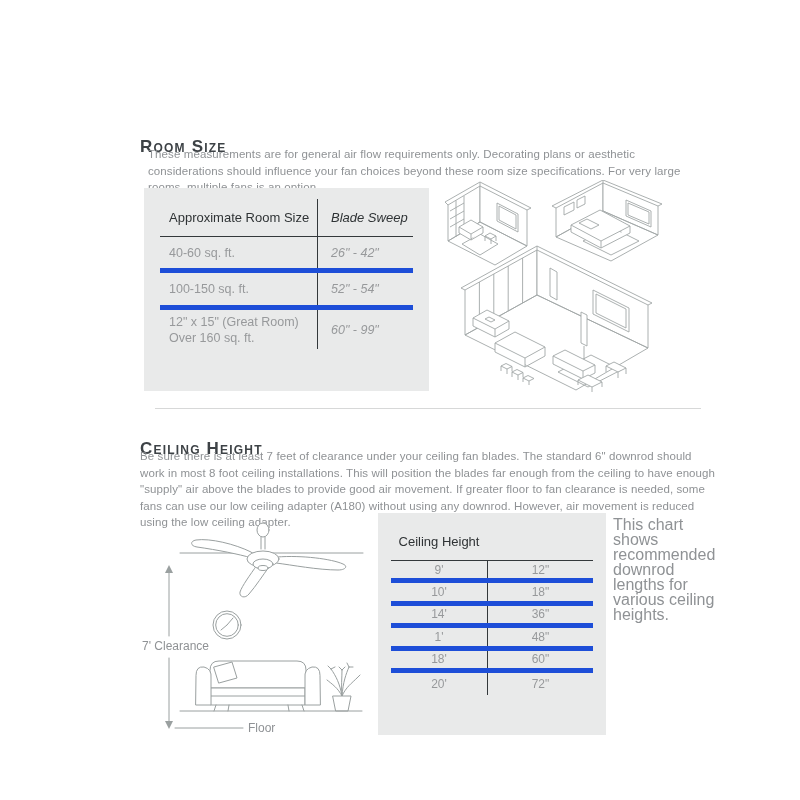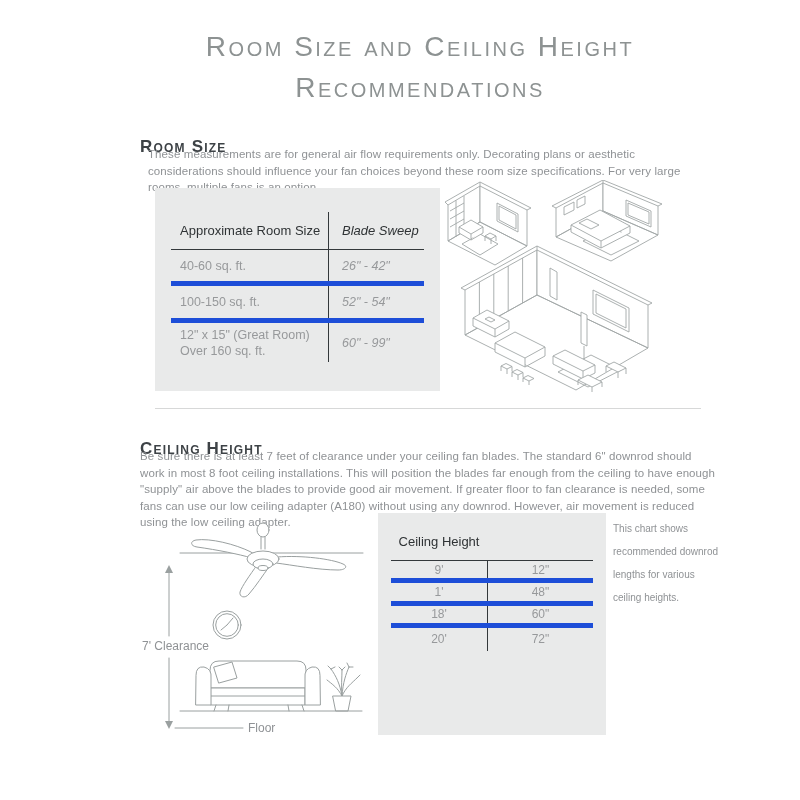--- a/index.html
+++ b/index.html
@@ -27,57 +27,53 @@
   .gtable { position:absolute; background:#e9eaea; }
   .t-row { display:grid; align-items:center; }
   .t-row > div { height:100%; display:flex; align-items:center; }
   .t-head { color:#2f3335; font-size:13px; font-weight:400; }
   .t-cell { color:#97999b; font-size:12.5px; }
   .dark-b { border-bottom:1.5px solid #33383b; }
   .light-b { border-bottom:5px solid #1d4ed8; }
   .vdiv { border-left:1.5px solid #33383b; }
 
   
-  .table1 { left:155px; top:188px; width:285px; height:203px; padding:24px 16px; }
+  .table1 { left:144px; top:188px; width:285px; height:203px; padding:11px 16px; }
   .table1 .t-row { grid-template-columns:157px 1fr; }
   .table1 .t-row > div:first-child { padding-left:9px; }
   .table1 .t-row > div:last-child { padding-left:13px;font-style:italic; }
   .table1 .hrow { height:38px; }
   .table1 .r1 { height:36px; } .table1 .r2 { height:37px; } .table1 .r3 { height:37px; }
   .table1 .r4 { height:39px; }
   .pre { white-space:pre-line; line-height:16px; }
 
   
   .table2 { left:378px; top:513px; width:228px; height:222px; padding:10px 13px 17px 13px; }
   .table2 .t-row { grid-template-columns:96px 1fr; text-align:center; }
   .table2 .t-row > div { justify-content:center; }
   .table2 .hrow { height:38px; }
   .table2 .drow { height:22.4px; }
   .table2 .t-cell { font-size:12px; }
 
   .side-note {
     position:absolute; left:613px; top:517px; width:108px;
-    color:#8f9295; font-size:10px; line-height:23px;
+    color:#8f9295; font-size:16px; line-height:15px;
   }
   .divider {
     position:absolute; left:155px; top:408px; width:546px; height:1px;
     background:#d7d8d8;
   }
   .illus { position:absolute; }
   svg text { font-family:"Liberation Sans", sans-serif; }
 </style>
 </head>
 <body>
 
 <div class="page">
 
-  <div class="title">
-    <div>Room Size and Ceiling Height</div>
-    <div>Recommendations</div>
-  </div>
 
   <div class="section-heading" style="top:117px;">Room Size</div>
   <div class="para" style="top:146px; width:562px;margin-left:8px;">These measurements are for general air flow requirements only. Decorating plans or aesthetic considerations should influence your fan choices beyond these room size specifications. For very large rooms, multiple fans is an option.</div>
 
   <div class="gtable table1">
     <div class="t-row hrow dark-b">
       <div class="t-head">Approximate Room Size</div>
       <div class="t-head vdiv">Blade Sweep</div>
     </div>
     <div class="t-row r1 light-b">
@@ -200,20 +196,28 @@
 
   <div class="gtable table2">
     <div class="t-row hrow dark-b">
       <div class="t-head">Ceiling Height</div>
     </div>
     <div class="t-row drow light-b">
       <div class="t-cell">9'</div>
       <div class="t-cell vdiv">12"</div>
     </div>
     <div class="t-row drow light-b">
+      <div class="t-cell">10'</div>
+      <div class="t-cell vdiv">18"</div>
+    </div>
+    <div class="t-row drow light-b">
+      <div class="t-cell">14'</div>
+      <div class="t-cell vdiv">36"</div>
+    </div>
+    <div class="t-row drow light-b">
       <div class="t-cell">1'</div>
       <div class="t-cell vdiv">48"</div>
     </div>
     <div class="t-row drow light-b">
       <div class="t-cell">18'</div>
       <div class="t-cell vdiv">60"</div>
     </div>
     <div class="t-row drow">
       <div class="t-cell">20'</div>
       <div class="t-cell vdiv">72"</div>

